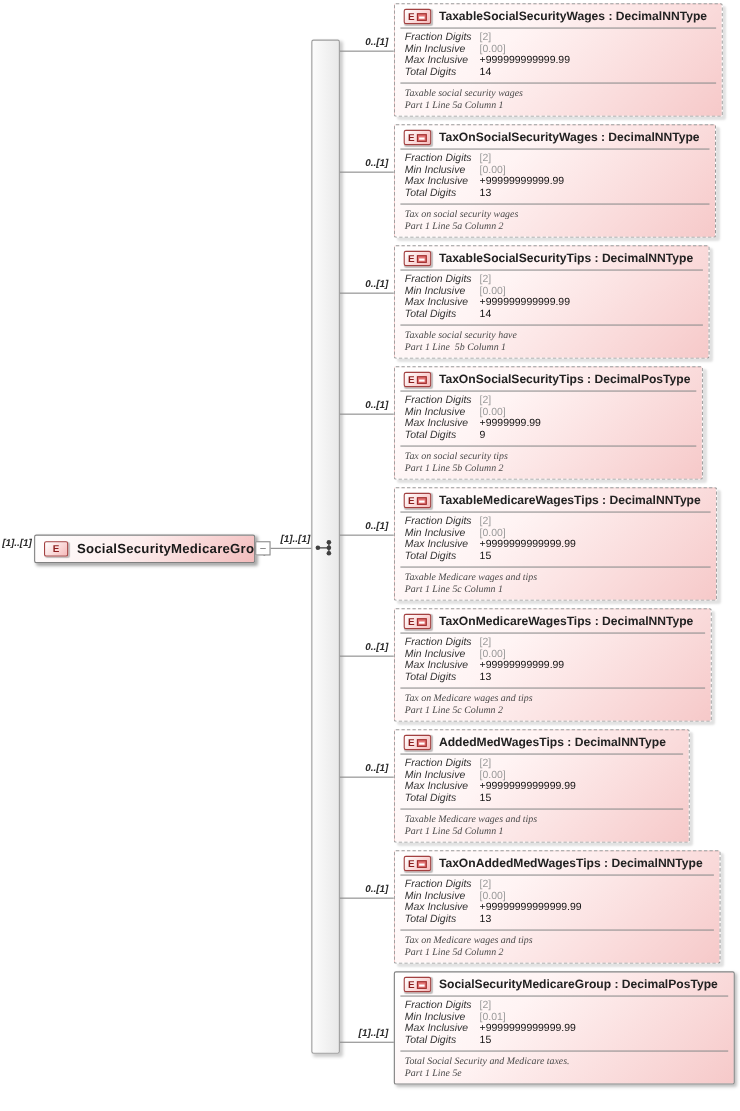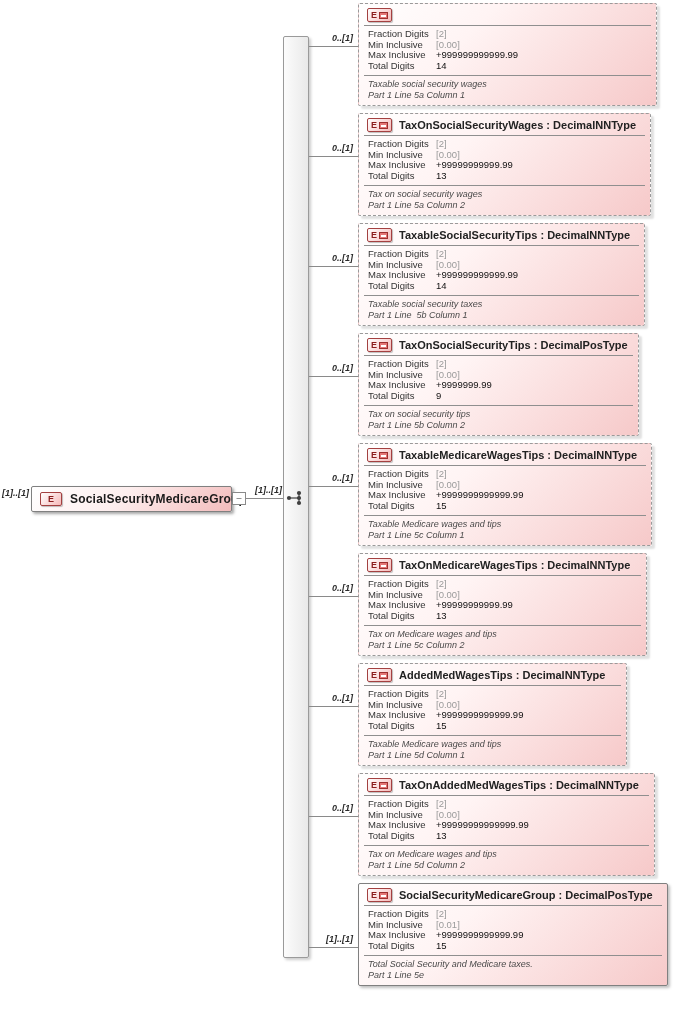--- a/index.html
+++ b/index.html
@@ -46,24 +46,24 @@
     position:absolute;box-sizing:border-box;border:1px dashed #9a9a9a;border-radius:2px;
     background:linear-gradient(135deg,#ffffff 0%,#fff4f4 35%,#f6c9c9 100%);
     box-shadow:3px 3px 2px rgba(0,0,0,0.12);
   }
   .cbox.required{border-style:solid;border-color:#808080;box-shadow:2px 2px 3px rgba(0,0,0,0.25);}
   .chead{display:flex;align-items:center;gap:7px;padding:4px 8px 3px;height:14px;}
   .hname{font-weight:bold;font-size:11px;color:#222;white-space:nowrap;}
   .rule{border-top:1px solid #8f8f8f;margin:0 5px;}
   .facets{padding:3px 0 4px;}
   .frow{display:flex;padding:0 9px;font-size:9.5px;line-height:10.5px;}
-  .flabel{width:68px;flex:none;color:#333;}
+  .flabel{width:68px;flex:none;font-style:italic;color:#333;}
   .fvalue{font-weight:normal;color:#101010;white-space:nowrap;}
   .fvalue.muted{font-weight:normal;color:#9a9a9a;}
-  .annot{padding:3px 9px 5px;font-size:9px;font-style:italic;color:#4a4a4a;line-height:10.5px;}
+  .annot{padding:3px 9px 5px;font-size:9px;font-style:italic;color:#4a4a4a;line-height:10.5px;font-family:Liberation Serif, serif;}
   .annot .aline{white-space:pre-wrap;}
 </style>
 </head>
 <body>
 
 <div class="canvas">
 
   <div class="card" style="left:2px;top:488px;">[1]..[1]</div>
 
   <div class="rootbox">
@@ -90,20 +90,21 @@
 
   <div id="children-layer">
       <div class="hline" style="left: 309px; top: 46px; width: 49px;"></div>
       <div class="card" style="left: 306px; top: 33px; width: 47px; text-align: right;">0..[1]</div>
       <div class="cbox" style="left: 358px; top: 3px; width: 299px;">
     <div class="chead">
       <span class="eicon">
         <span class="eletter">E</span>
         <span class="edash"></span>
       </span>
+      <span class="hname">TaxableSocialSecurityWages : DecimalNNType</span>
     </div>
     <div class="rule"></div>
     <div class="facets">
           <div class="frow">
             <span class="flabel">Fraction Digits</span>
             <span class="fvalue muted">[2]</span>
           </div>
           <div class="frow">
             <span class="flabel">Min Inclusive</span>
             <span class="fvalue muted">[0.00]</span>
@@ -182,21 +183,21 @@
             <span class="flabel">Max Inclusive</span>
             <span class="fvalue">+999999999999.99</span>
           </div>
           <div class="frow">
             <span class="flabel">Total Digits</span>
             <span class="fvalue">14</span>
           </div>
         </div>
     <div class="rule"></div>
     <div class="annot">
-          <div class="aline">Taxable social security taxes</div>
+          <div class="aline">Taxable social security have</div>
           <div class="aline">Part 1 Line  5b Column 1</div>
         </div>
   </div>
       <div class="hline" style="left: 309px; top: 376px; width: 49px;"></div>
       <div class="card" style="left: 306px; top: 363px; width: 47px; text-align: right;">0..[1]</div>
       <div class="cbox" style="left: 358px; top: 333px; width: 281px;">
     <div class="chead">
       <span class="eicon">
         <span class="eletter">E</span>
         <span class="edash"></span>

